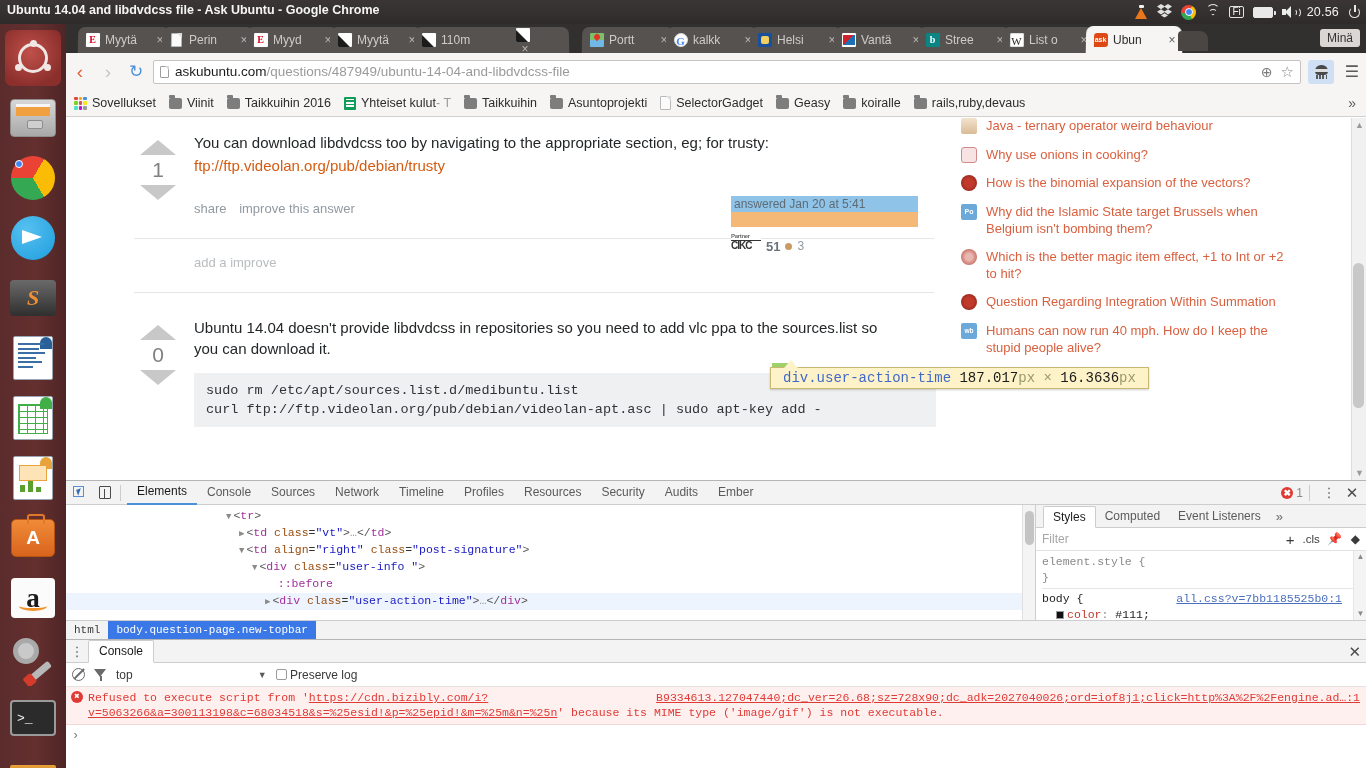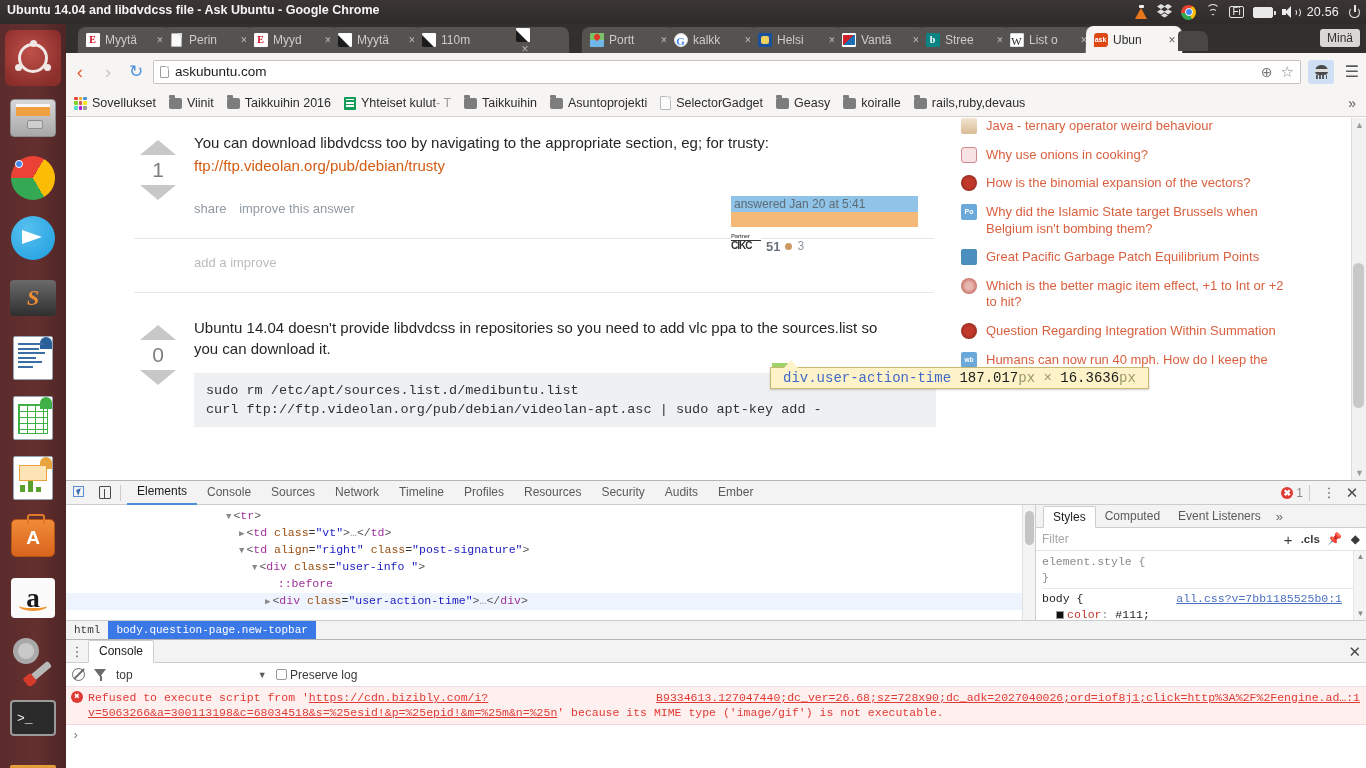--- a/index.html
+++ b/index.html
@@ -302,21 +302,21 @@
   .dom-scroll .thumb { position: absolute; left: 2px; top: 6px; width: 9px; height: 34px; background: #c4c4c4; border-radius: 5px; }
 
   .styles-pane { flex: 0 0 331px; border-left: 1px solid #cdcdcd; position: relative; background: #fff; }
   .st-tabs { height: 23px; border-bottom: 1px solid #cdcdcd; display: flex; align-items: center; padding-left: 7px; background: #f3f3f3; }
   .st-tab { padding: 0 9px; line-height: 21px; font-size: 12px; color: #5a5a5a; }
   .st-tab.active { background: #fff; color: #1a1a1a; border: 1px solid #cdcdcd; border-bottom: 1px solid #fff; border-radius: 2px 2px 0 0; margin-bottom: -1px; line-height: 20px; }
   .st-more { color: #6a6a6a; margin-left: 6px; font-size: 13px; }
   .st-filter { height: 23px; border-bottom: 1px solid #e2e2e2; display: flex; align-items: center; padding: 0 6px; color: #a6a6a6; font-size: 12px; }
   .st-filter .right { margin-left: auto; display: flex; align-items: center; gap: 8px; color: #3a3a3a; }
   .st-plus { font-size: 15px; }
-  .st-cls { font-size: 11.5px; font-weight: bold; }
+  .st-cls { font-size: 11.5px; }
   .st-pin { font-size: 12px; }
   .st-rules { font-family: "Liberation Mono", monospace; font-size: 11.5px; line-height: 16px; padding: 3px 6px; color: #222; position: relative; }
   .st-rules .muted { color: #8a8a8a; }
   .st-rules .srcline { position: absolute; right: 18px; color: #4a6fbf; text-decoration: underline; }
   .st-rules .prop { color: #c0392b; }
   .st-scroll { position: absolute; right: 0; top: 46px; width: 13px; bottom: 0; background: #f4f4f4; border-left: 1px solid #e6e6e6; }
   .st-scroll .up, .st-scroll .dn { position: absolute; left: 0; width: 13px; height: 12px; text-align: center; font-size: 8px; color: #8a8a8a; line-height: 12px; }
   .st-scroll .up { top: 0; }
   .st-scroll .dn { bottom: 0; }
   .sw { display: inline-block; width: 8px; height: 8px; border: 1px solid #999; background: #111; vertical-align: middle; margin-right: 3px; }
@@ -557,20 +557,21 @@
         <div class="tray-right-btn">Minä</div>
       </div>
 
     <div class="toolbar">
       <div class="nav-btn back">‹</div>
       <div class="nav-btn fwd">›</div>
       <div class="nav-btn reload">↻</div>
       <div class="omnibox">
         <span class="pageicon"></span>
         <span class="urlstrong">askubuntu.com</span>
+          <span>/questions/487949/ubuntu-14-04-and-libdvdcss-file</span>
         <span class="ob-right">
           <span class="zoom-icon">⊕</span>
           <span class="star-icon">☆</span>
         </span>
       </div>
       <div class="ext-btn">
         <span class="ext-ninja">
             <i class="head"></i>
             <i class="band"></i>
             <i class="dots"></i>
@@ -716,24 +717,20 @@
             </div>
             <div class="hot-item">
               <span class="hot-ic ic-math"></span>
               <span class="htxt">How is the binomial expansion of the vectors?</span>
             </div>
             <div class="hot-item">
               <span class="hot-ic ic-po">Po</span>
               <span class="htxt">Why did the Islamic State target Brussels when Belgium isn't bombing them?</span>
             </div>
             <div class="hot-item">
-              <span class="hot-ic ic-gis"></span>
-              <span class="htxt">Great Pacific Garbage Patch Equilibrium Points</span>
-            </div>
-            <div class="hot-item">
               <span class="hot-ic ic-rpg"></span>
               <span class="htxt">Which is the better magic item effect, +1 to Int or +2 to hit?</span>
             </div>
             <div class="hot-item">
               <span class="hot-ic ic-math"></span>
               <span class="htxt">Question Regarding Integration Within Summation</span>
             </div>
             <div class="hot-item">
               <span class="hot-ic ic-wb">wb</span>
               <span class="htxt">Humans can now run 40 mph. How do I keep the stupid people alive?</span>

